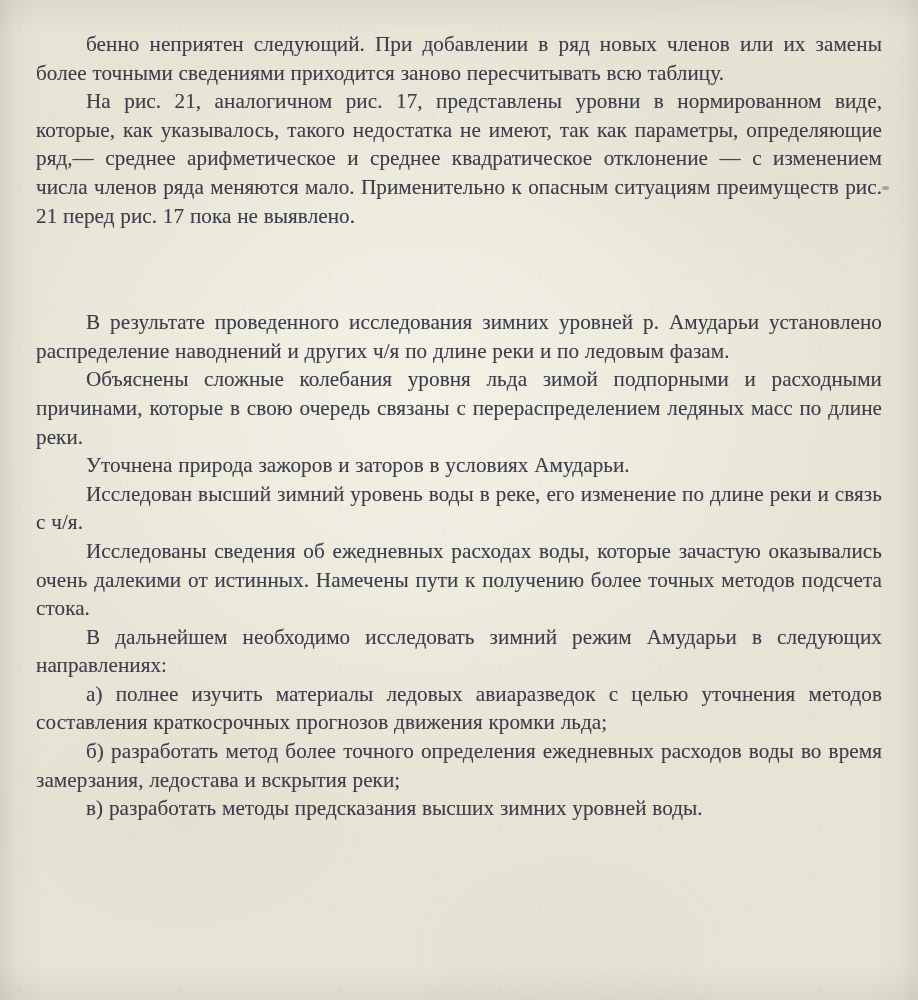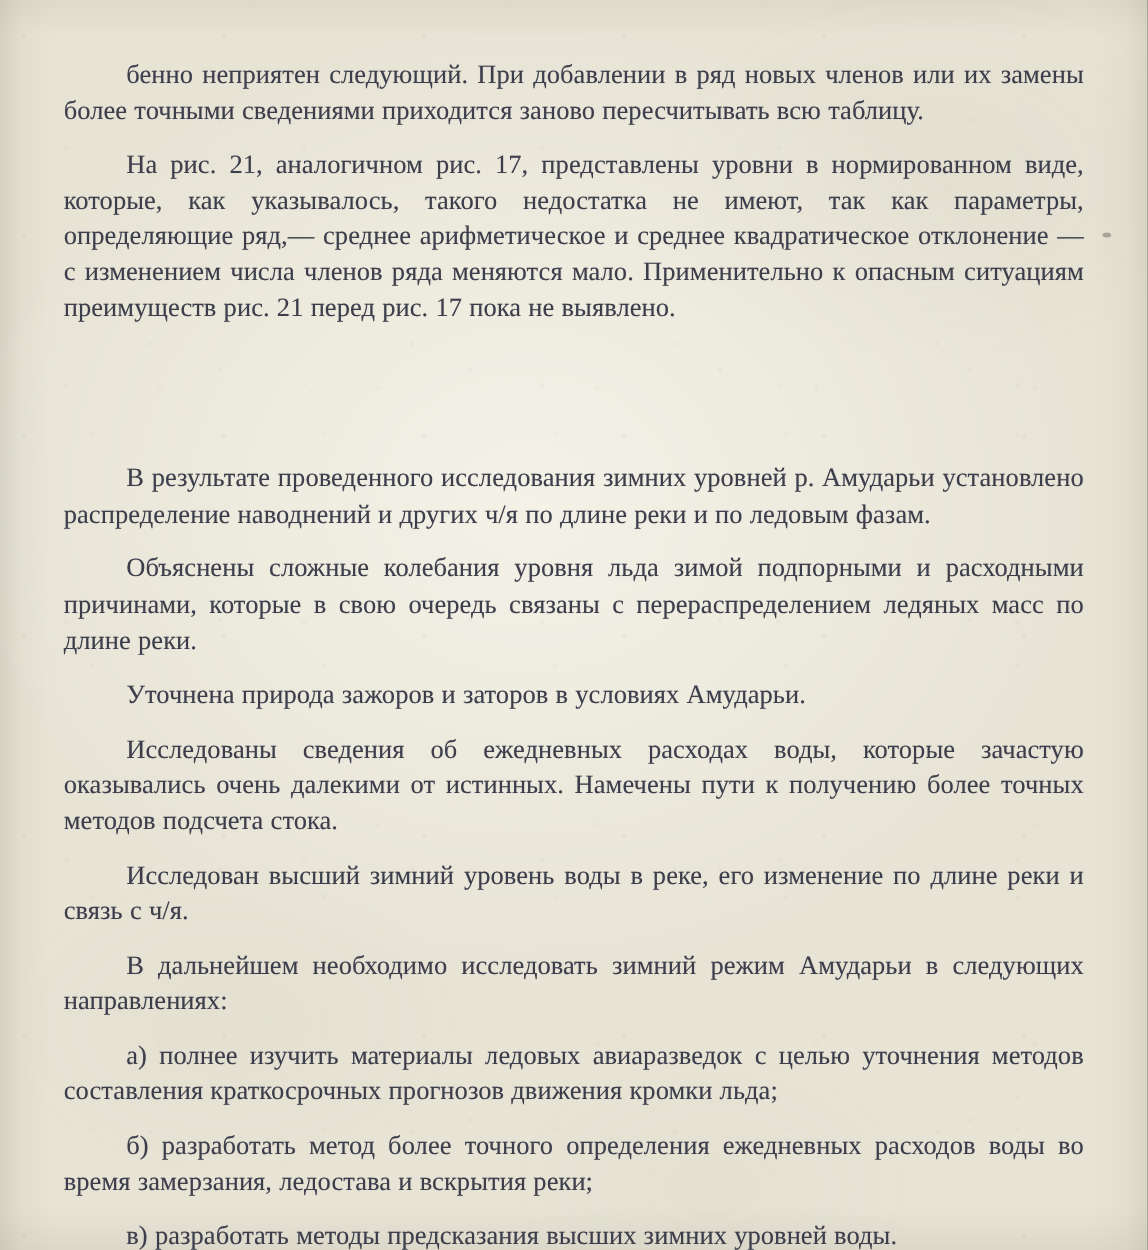--- a/index.html
+++ b/index.html
@@ -58,21 +58,21 @@
   }
 
   .textblock {
     position: absolute;
     left: 36px;
     top: 30px;
     width: 846px;
   }
 
   p.para {
-    margin: 15px;
+    margin: 0;
     font-size: 21.2px;
     line-height: 28.6px;
     text-align: justify;
     text-align-last: left;
     letter-spacing: 0.05px;
     word-spacing: 0.4px;
     text-indent: 50px;
     hyphens: none;
   }
 
@@ -110,21 +110,21 @@
     <p class="para">На рис. 21, аналогичном рис. 17, представлены уровни в нормированном виде, которые, как указывалось, такого недостатка не имеют, так как параметры, определяющие ряд,— среднее арифметическое и среднее квадратическое отклонение — с изменением числа членов ряда меняются мало. Применительно к опасным ситуациям преимуществ рис. 21 перед рис. 17 пока не выявлено.</p>
 
     <div class="gap-before-heading"></div>
 
 
     <div class="gap-after-heading"></div>
 
     <p class="para">В результате проведенного исследования зимних уровней р. Амударьи установлено распределение наводнений и других ч/я по длине реки и по ледовым фазам.</p>
     <p class="para">Объяснены сложные колебания уровня льда зимой подпорными и расходными причинами, которые в свою очередь связаны с перераспределением ледяных масс по длине реки.</p>
     <p class="para">Уточнена природа зажоров и заторов в условиях Амударьи.</p>
+    <p class="para">Исследован высший зимний уровень воды в реке, его изменение по длине реки и связь с ч/я.</p>
     <p class="para">Исследованы сведения об ежедневных расходах воды, которые зачастую оказывались очень далекими от истинных. Намечены пути к получению более точных методов подсчета стока.</p>
-    <p class="para">Исследован высший зимний уровень воды в реке, его изменение по длине реки и связь с ч/я.</p>
     <p class="para">В дальнейшем необходимо исследовать зимний режим Амударьи в следующих направлениях:</p>
     <p class="para">а) полнее изучить материалы ледовых авиаразведок с целью уточнения методов составления краткосрочных прогнозов движения кромки льда;</p>
     <p class="para">б) разработать метод более точного определения ежедневных расходов воды во время замерзания, ледостава и вскрытия реки;</p>
     <p class="para">в) разработать методы предсказания высших зимних уровней воды.</p>
 
   </div>
 </div>
 
 </body></html>

